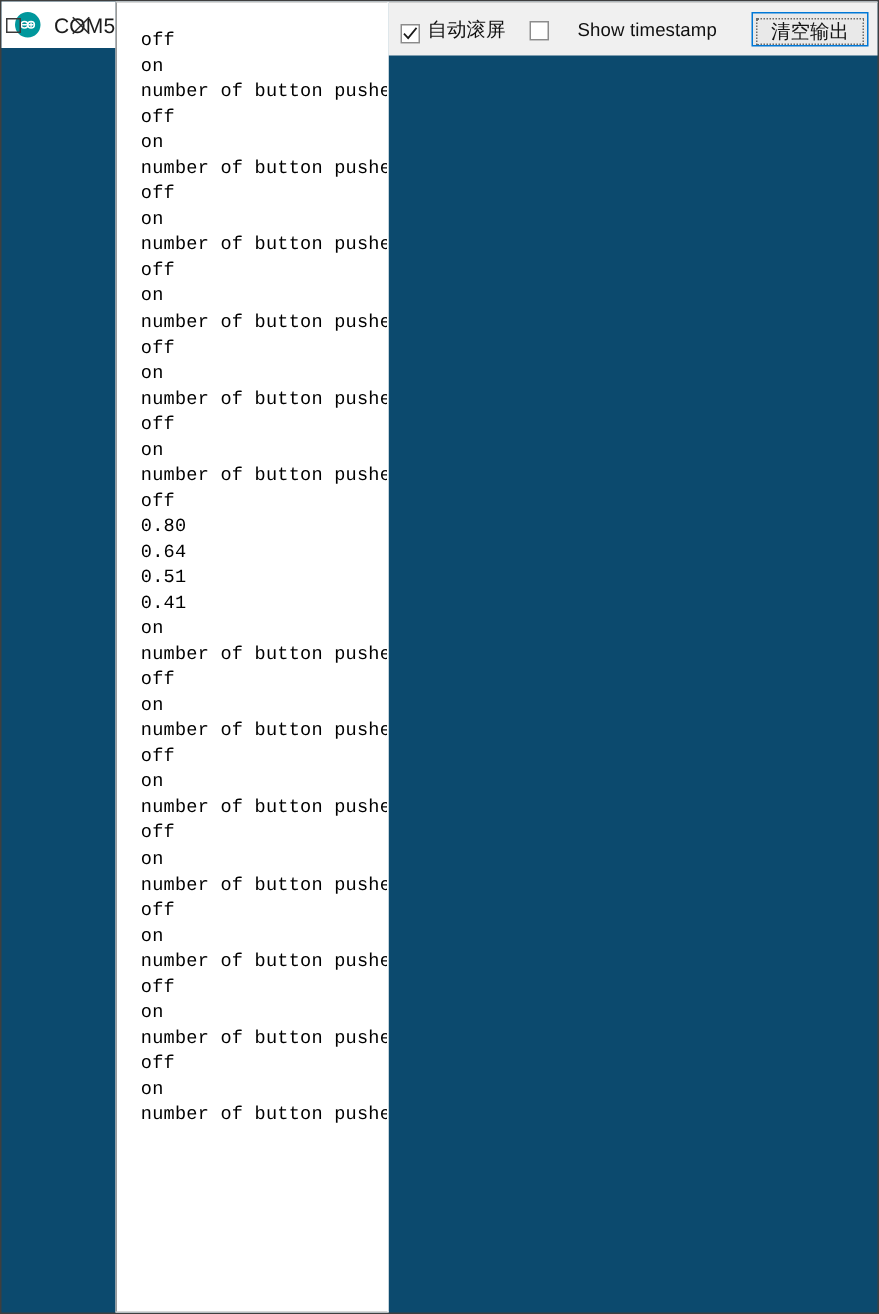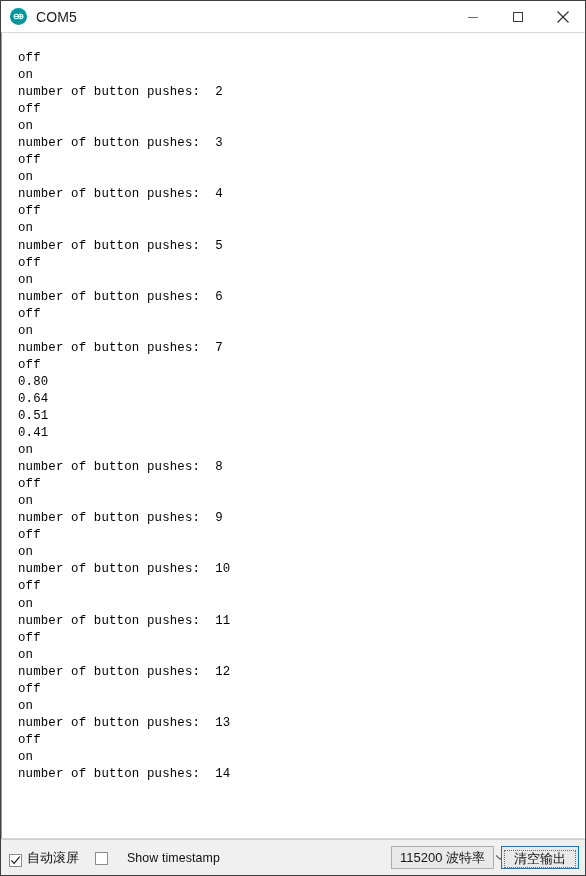--- a/index.html
+++ b/index.html
@@ -15,21 +15,21 @@
   }
 
   .window {
     position: relative;
     width: 586px;
     height: 876px;
     box-sizing: border-box;
     background: #0c4a6e;
     border: 1px solid #3f3f3f;
     display: flex;
-    flex-direction: column;
+    flex-direction: row;
   }
 
   
   .titlebar {
     height: 31px;
     flex: 0 0 31px;
     background: #ffffff;
     display: flex;
     align-items: center;
     position: relative;
@@ -339,27 +339,19 @@
     </div>
 
     <div class="chk-group">
       <span class="chk-box"></span>
       <span class="chk-label-mono">Show timestamp</span>
     </div>
 
     <div class="spacer"></div>
 
 
-    <div class="combo" id="combo-baud">
-      <span class="combo-text">115200 波特率</span>
-      <span class="combo-arrow">
-        <svg width="10" height="7" viewBox="0 0 10 7">
-          <path d="M1 1.4 L5 5.2 L9 1.4" fill="none" stroke="#5c5c5c" stroke-width="1.1"></path>
-        </svg>
-      </span>
-    </div>
 
     <div class="clear-btn">
       <span class="clear-inner">清空输出</span>
     </div>
 
   </div>
 </div>
 
 </body></html>

